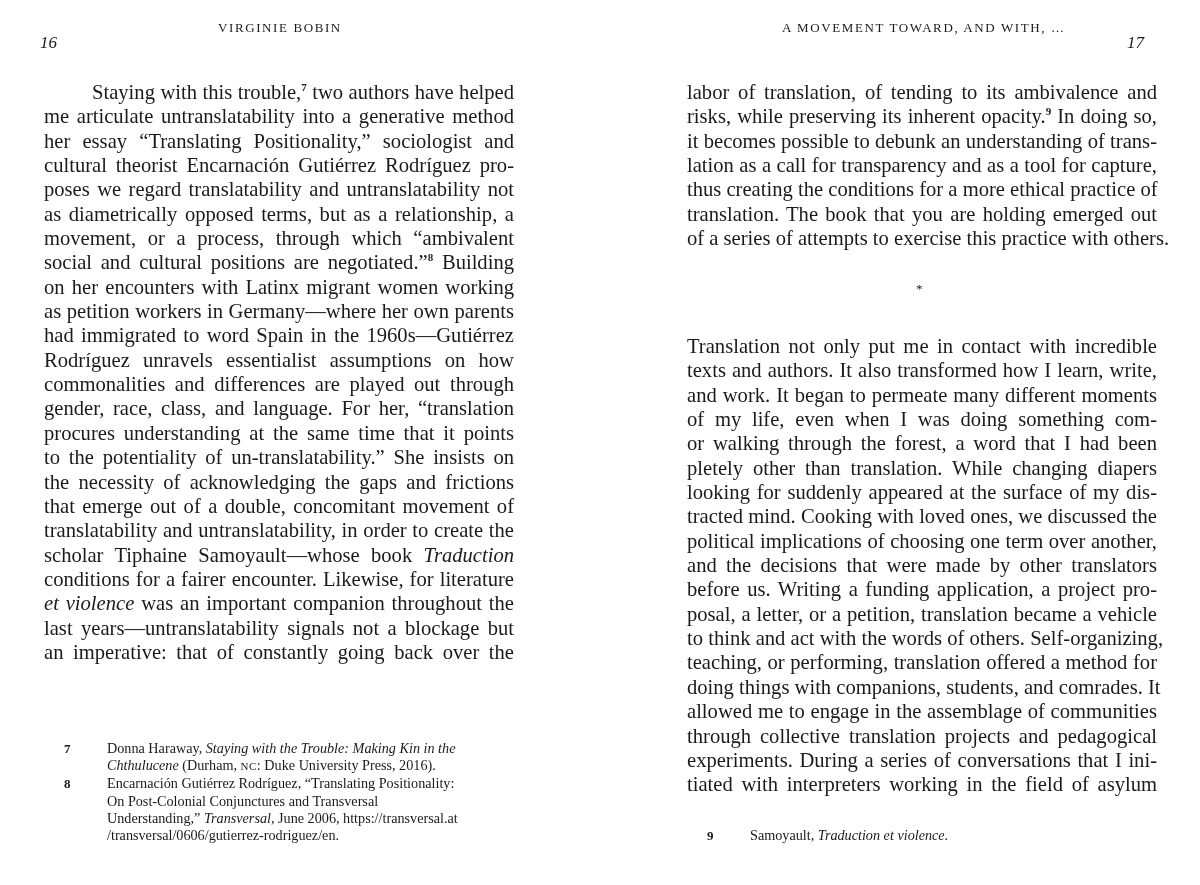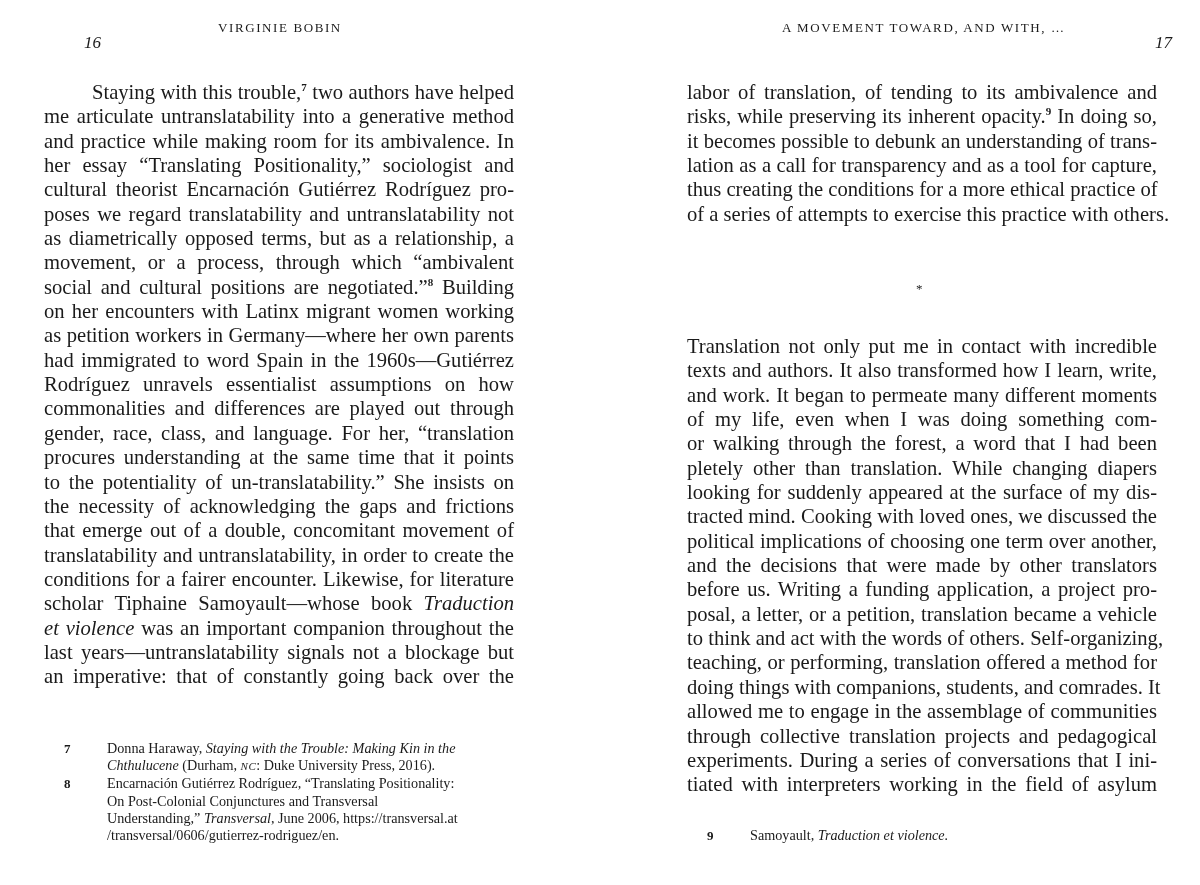--- a/index.html
+++ b/index.html
@@ -23,52 +23,51 @@
       text-align: justify; hyphens: none;
     }
     .body-text .line { display: block; text-align: justify; text-align-last: justify; white-space: nowrap; height: 24.35px; }
     sup.fn { font-size: 11px; font-weight: bold; vertical-align: 8px; line-height: 0; }
     em { font-style: italic; }
     .footnotes { position: absolute; font-size: 14.2px; line-height: 17.2px; }
     .fn-item { position: relative; padding-left: 33px; }
     .fn-num { position: absolute; left: 0; top: 0; font-weight: bold; font-size: 13px; }
     .fn-line { display: block; white-space: nowrap; }
     .section-break { position: absolute; font-size: 13px; }
-    .sc { font-size: 11px; letter-spacing: 0.5px; font-style: italic; }
+    .sc { font-size: 11px; letter-spacing: 0.5px; }
   </style>
 </head>
 <body>
 
 <div class="page page-left">
-  <div class="folio" style="left:40px;margin-left:44px;">16</div>
+  <div class="folio" style="left:40px;">16</div>
   <div class="running-head" style="left:218px;">VIRGINIE BOBIN</div>
 
   <div class="body-text" id="left-body" style="left:44px; top:80px; width:470px;">
       <span class="line" style="padding-left: 48px;"><span>Staying with this trouble,</span><sup class="fn">7</sup><span> two authors have helped</span></span>
       <span class="line"><span>me articulate untranslatability into a generative method</span></span>
-      <span class="line"><span>and practice while making room for its ambivalence. In</span></span>
       <span class="line"><span>her essay “Translating Positionality,” sociologist and</span></span>
       <span class="line"><span>cultural theorist Encarnación Gutiérrez Rodríguez pro-</span></span>
       <span class="line"><span>poses we regard translatability and untranslatability not</span></span>
       <span class="line"><span>as diametrically opposed terms, but as a relationship, a</span></span>
       <span class="line"><span>movement, or a process, through which “ambivalent</span></span>
       <span class="line"><span>social and cultural positions are negotiated.”</span><sup class="fn">8</sup><span> Building</span></span>
       <span class="line"><span>on her encounters with Latinx migrant women working</span></span>
       <span class="line"><span>as petition workers in Germany—where her own parents</span></span>
       <span class="line"><span>had immigrated to word Spain in the 1960s—Gutiérrez</span></span>
       <span class="line"><span>Rodríguez unravels essentialist assumptions on how</span></span>
       <span class="line"><span>commonalities and differences are played out through</span></span>
       <span class="line"><span>gender, race, class, and language. For her, “translation</span></span>
       <span class="line"><span>procures understanding at the same time that it points</span></span>
       <span class="line"><span>to the potentiality of un-translatability.” She insists on</span></span>
       <span class="line"><span>the necessity of acknowledging the gaps and frictions</span></span>
       <span class="line"><span>that emerge out of a double, concomitant movement of</span></span>
       <span class="line"><span>translatability and untranslatability, in order to create the</span></span>
+      <span class="line"><span>scholar Tiphaine Samoyault—whose book </span><em>Traduction</em></span>
       <span class="line"><span>conditions for a fairer encounter. Likewise, for literature</span></span>
-      <span class="line"><span>scholar Tiphaine Samoyault—whose book </span><em>Traduction</em></span>
       <span class="line"><em>et violence</em><span> was an important companion throughout the</span></span>
       <span class="line"><span>last years—untranslatability signals not a blockage but</span></span>
       <span class="line"><span>an imperative: that of constantly going back over the</span></span>
     </div>
 
   <div class="footnotes" id="left-footnotes" style="left:107px; top:740px; width:420px;">
       <div class="fn-item" style="margin-left: -43px; padding-left: 43px;">
         <span class="fn-num">7</span>
         <span class="fn-line"><span>Donna Haraway, </span><em>Staying with the Trouble: Making Kin in the</em></span>
         <span class="fn-line"><em>Chthulucene</em><span> (Durham, </span><span class="sc">NC</span><span>: Duke University Press, 2016).</span></span>
@@ -78,28 +77,29 @@
         <span class="fn-line"><span>Encarnación Gutiérrez Rodríguez, “Translating Positionality:</span></span>
         <span class="fn-line"><span>On Post-Colonial Conjunctures and Transversal</span></span>
         <span class="fn-line"><span>Understanding,” </span><em>Transversal</em><span>, June 2006, https://transversal.at</span></span>
         <span class="fn-line"><span>/transversal/0606/gutierrez-rodriguez/en.</span></span>
       </div>
     </div>
 </div>
 
 <div class="page page-right">
   <div class="running-head" style="left:182px;">A MOVEMENT TOWARD, AND WITH, …</div>
-  <div class="folio" style="left:527px;margin-left:28px;">17</div>
+  <div class="folio" style="left:527px;">17</div>
 
   <div class="body-text" id="right-p1" style="left:87px; top:80px; width:470px;">
       <span class="line"><span>labor of translation, of tending to its ambivalence and</span></span>
       <span class="line"><span>risks, while preserving its inherent opacity.</span><sup class="fn">9</sup><span> In doing so,</span></span>
       <span class="line"><span>it becomes possible to debunk an understanding of trans-</span></span>
       <span class="line"><span>lation as a call for transparency and as a tool for capture,</span></span>
       <span class="line"><span>thus creating the conditions for a more ethical practice of</span></span>
+      <span class="line"><span>translation. The book that you are holding emerged out</span></span>
       <span class="line"><span>of a series of attempts to exercise this practice with others.</span></span>
     </div>
 
   <div class="section-break" style="left:316px; top:281px;">*</div>
 
   <div class="body-text" id="right-p2" style="left:87px; top:334px; width:470px;">
       <span class="line"><span>Translation not only put me in contact with incredible</span></span>
       <span class="line"><span>texts and authors. It also transformed how I learn, write,</span></span>
       <span class="line"><span>and work. It began to permeate many different moments</span></span>
       <span class="line"><span>of my life, even when I was doing something com-</span></span>

